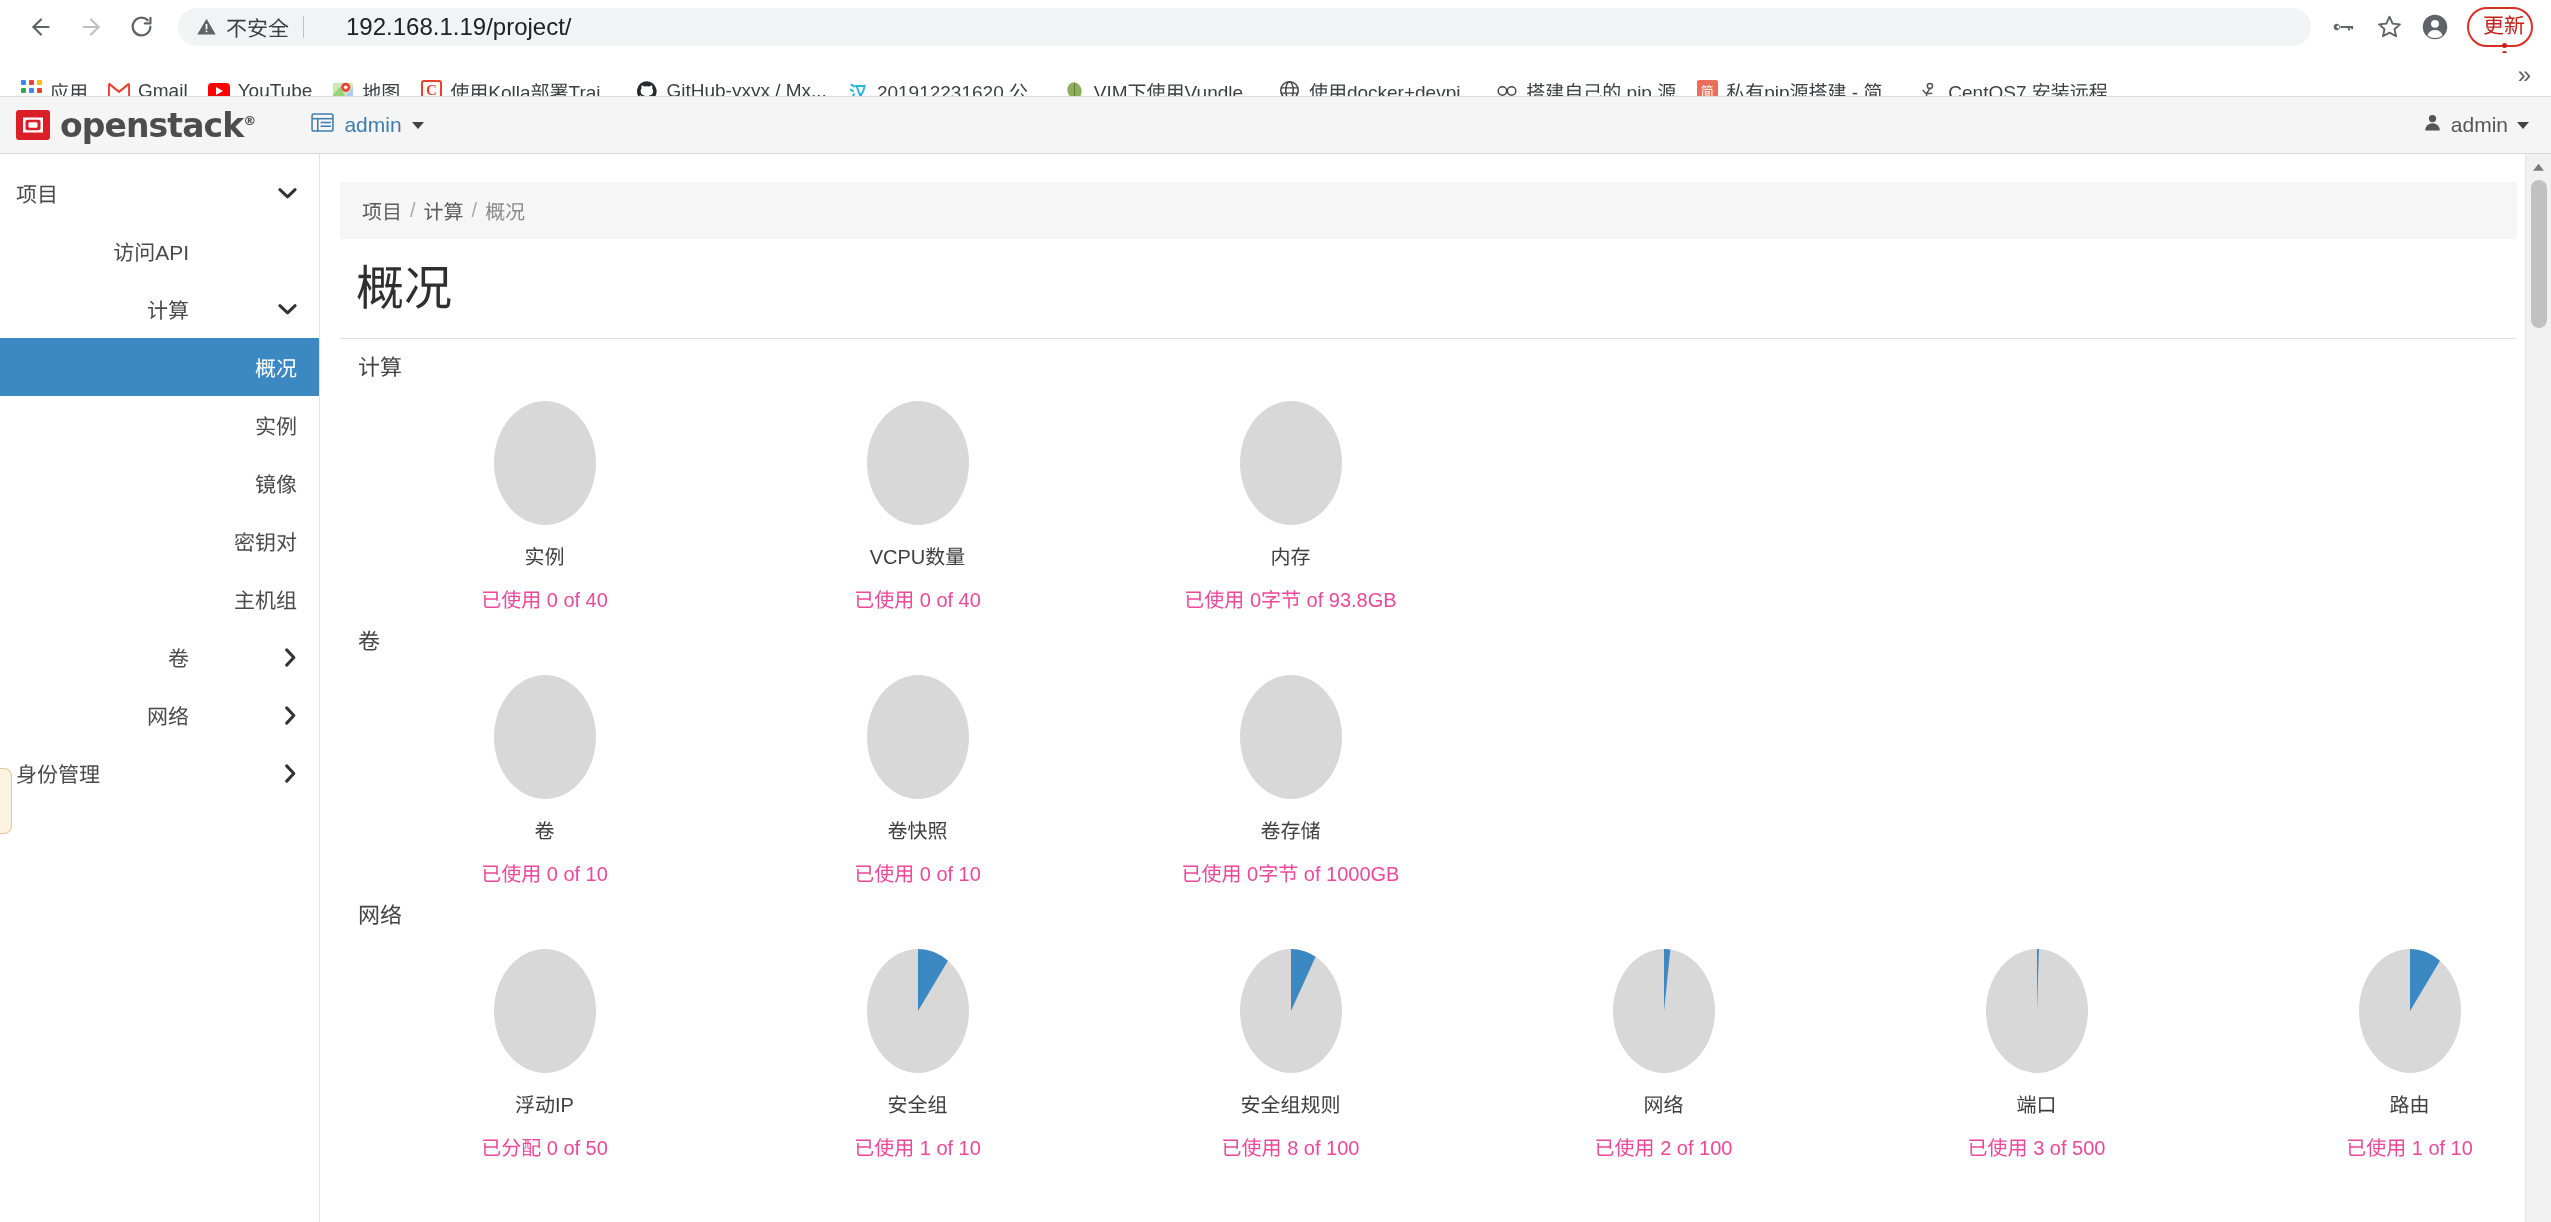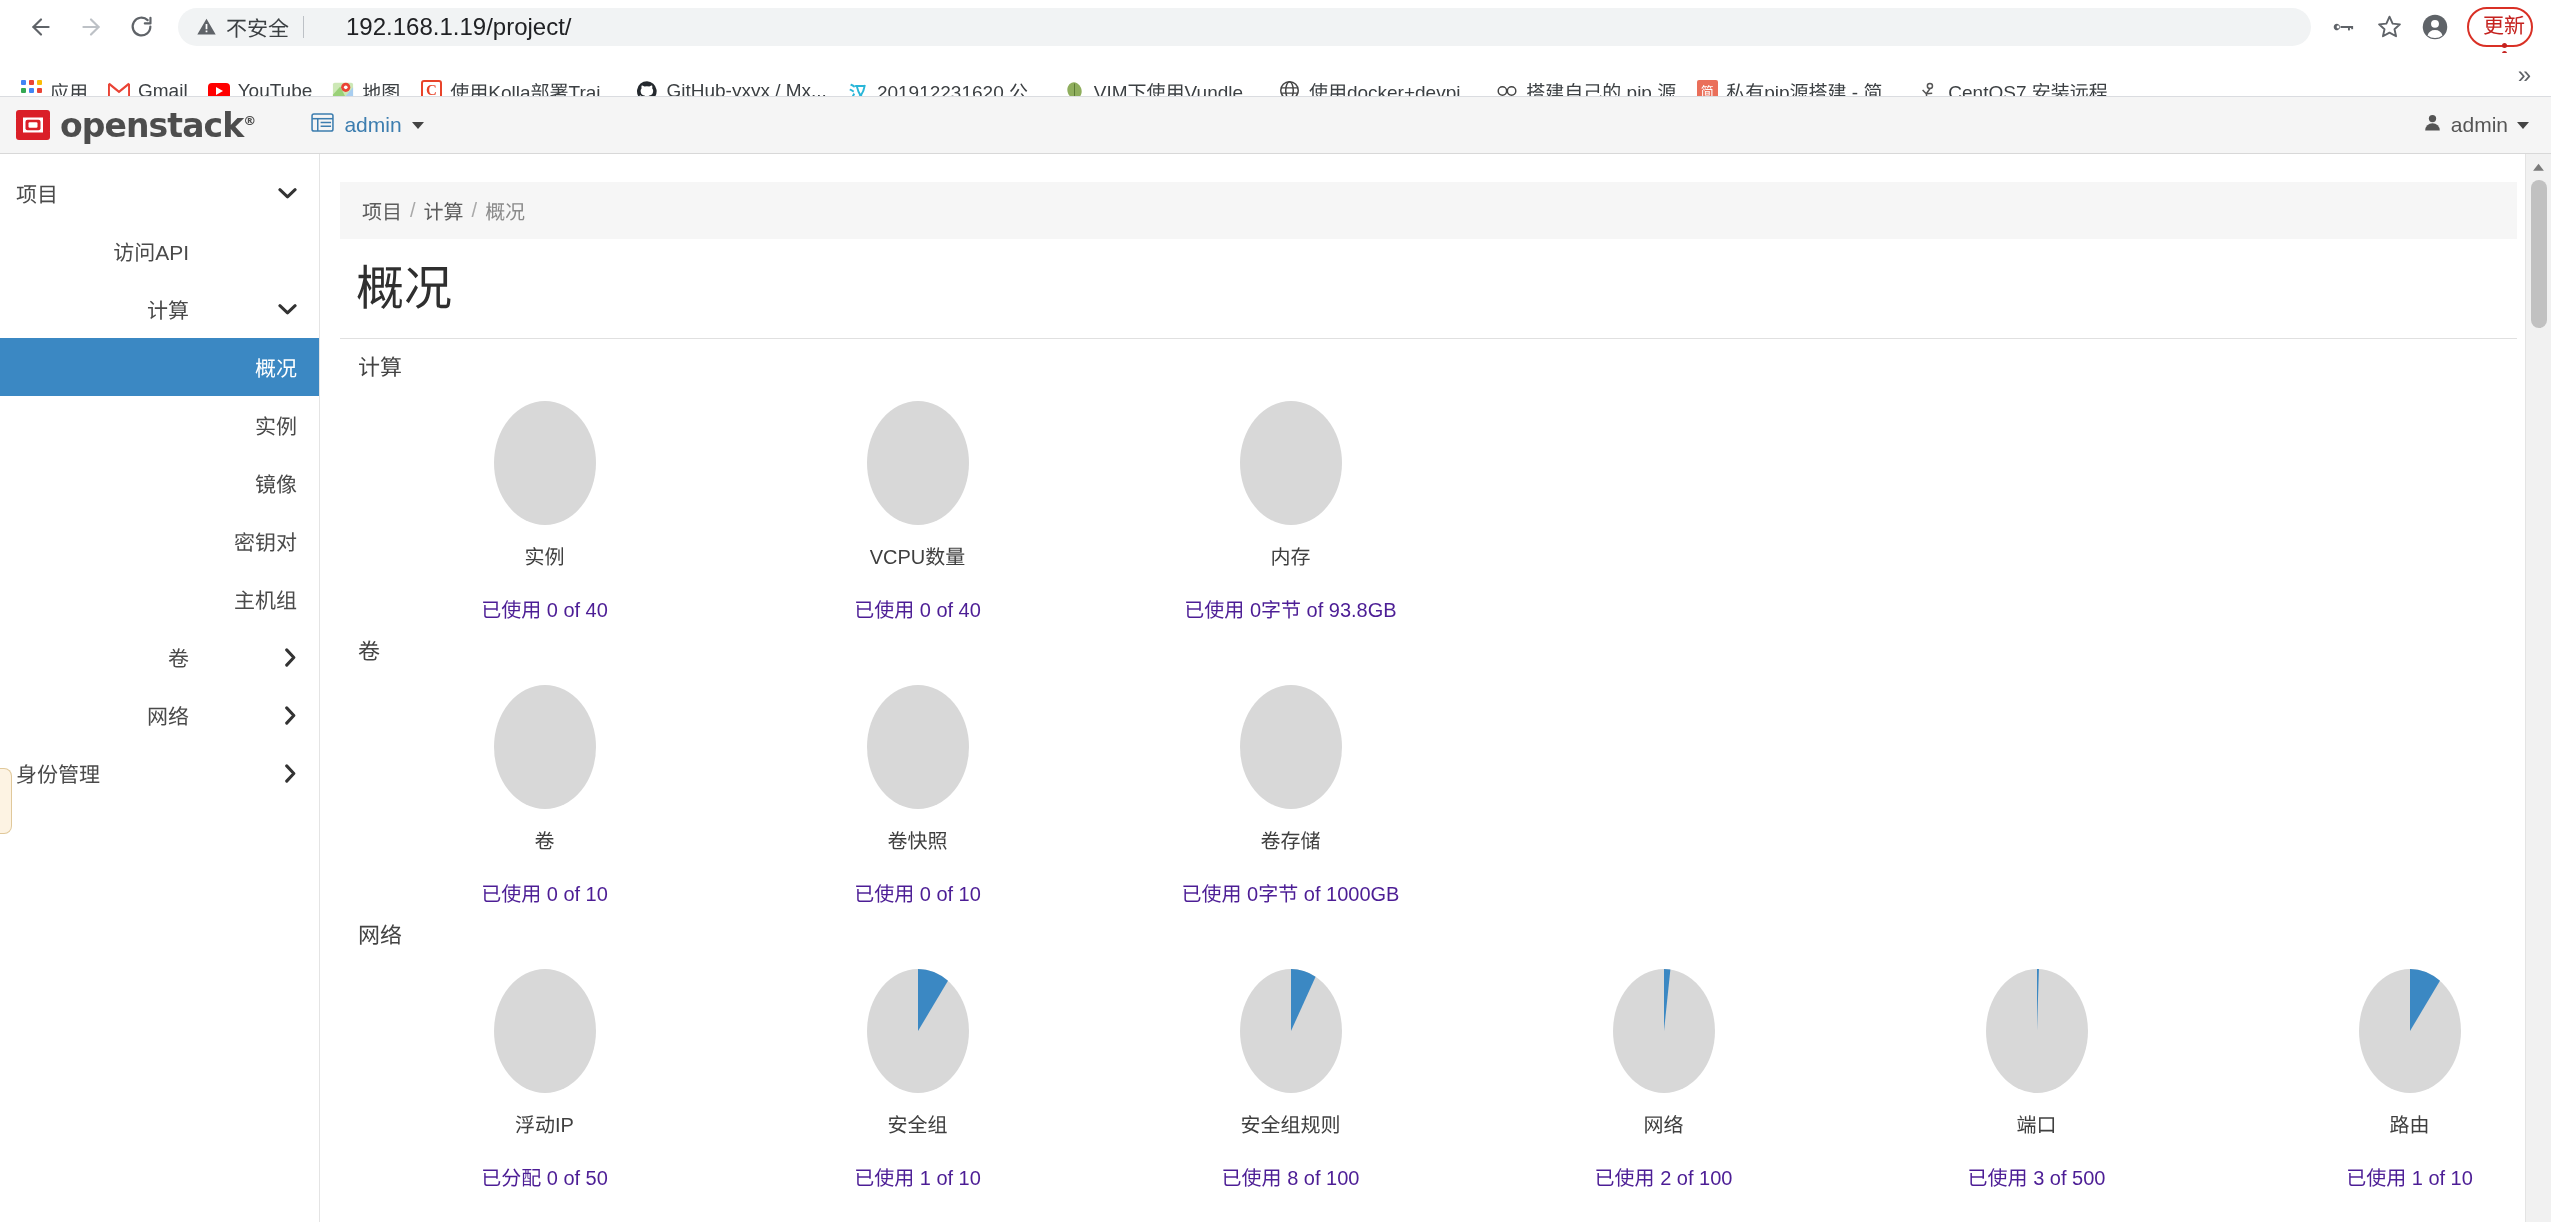--- a/index.html
+++ b/index.html
@@ -236,21 +236,21 @@
     padding-left: 18px;
   }
   .gauge-row.cols3 .gauge-cell { width: 373px; }
   .gauge-row.cols6 .gauge-cell { width: 373px; }
   .gauge-cell {
     display: flex; flex-direction: column; align-items: center;
     flex: 0 0 auto;
   }
   .gauge-svg { display: block; }
   .gauge-name { font-size: 20px; color: #3f3f3f; margin-top: 10px; }
-  .gauge-used { font-size: 20px; color: #4c1d95; margin-top: 24px; }
+  .gauge-used { font-size: 20px; color: #ec4899; margin-top: 14px; }
 
   
   .page-scrollbar {
     position: absolute; top: 0; right: 0; width: 26px; bottom: 0;
     background: #f1f1f1;
     border-left: 1px solid #e4e4e4;
     z-index: 5;
   }
   .sb-arrow {
     height: 26px; display: flex; align-items: center; justify-content: center;

